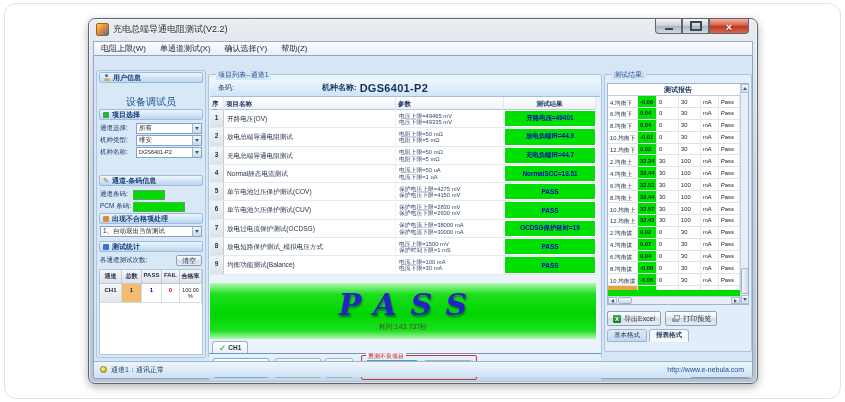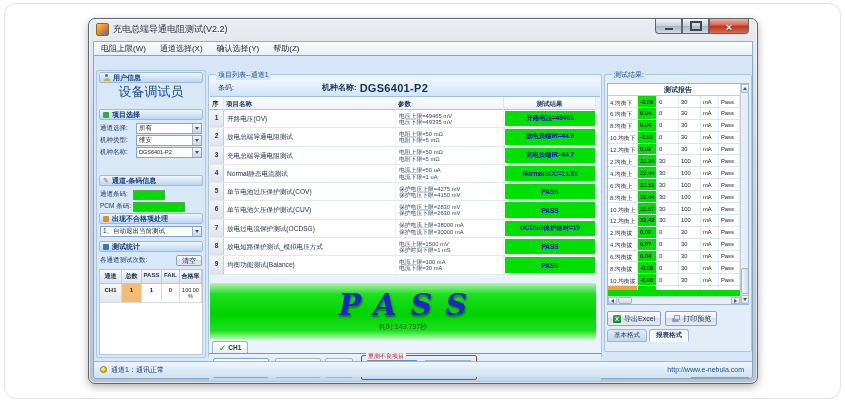--- a/index.html
+++ b/index.html
@@ -43,21 +43,21 @@
   .gbtn { background:linear-gradient(180deg,#fdfdfe,#e9edf2 45%,#d6dde6 50%,#e6ebf1); border:1px solid #8ca2bc; border-radius:2px;
           font-size:7px; color:#23324a; display:flex; align-items:center; justify-content:center; cursor:default; }
   .green-field { background:#00dc00; border:1px solid #57a857; }
 
   
   .left-panel { position:absolute; left:2px; top:14px; width:110px; bottom:20px; background:#d9e8f7; border:1px solid #aec8e2; border-radius:2px; }
   .user-strip { top:1px; }
   .person-icon { width:7px; height:7px; position:relative; }
   .person-icon::before { content:""; position:absolute; left:2px; top:0; width:3px; height:3px; border-radius:50%; background:#2f6fbd; }
   .person-icon::after { content:""; position:absolute; left:0.5px; top:3.5px; width:6px; height:3.5px; border-radius:3px 3px 0 0; background:#e7a93a; }
-  .user-name { position:absolute; left:0; right:0; top:12px; text-align:center; font-size:13px; color:#1c4d8f; }
+  .user-name { position:absolute; left:0; right:0; top:24px; text-align:center; font-size:10px; color:#1c4d8f; }
   .sel-strip { top:38px; }
   .field-row { position:absolute; left:3px; right:3px; height:12px; display:flex; align-items:center; }
   .field-row .lbl { width:36px; font-size:6.5px; color:#1d3a66; }
   .field-row .combo { position:relative; flex:1; }
   .confirm-btn { position:absolute; left:3px; right:3px; top:86px; height:14px; gap:3px;
                  background:linear-gradient(180deg,#eff6fe,#cfe3f8); border:1px solid #86aed8; border-radius:2px;
                  display:flex; align-items:center; justify-content:center; }
   .confirm-btn .txt { font-size:8px; font-weight:bold; color:#1b52a8; }
   .check-icon::before { content:"✓"; color:#18a018; font-weight:bold; font-size:9px; }
   .bar-strip { top:104px; }
@@ -198,21 +198,21 @@
             <span class="glyph-max"></span>
           </div>
         <div class="wbtn close">
             <span class="glyph-close"></span>
           </div>
       </div>
     </div>
 
     <div class="menubar">
       <span class="menu-item">电阻上限(W)</span>
-      <span class="menu-item">通道选择(X)</span>
+      <span class="menu-item">单通道测试(X)</span>
       <span class="menu-item">确认选择(Y)</span>
       <span class="menu-item">帮助(Z)</span>
     </div>
 
     <div class="win-body">
 
       <div class="left-panel">
         <div class="strip user-strip">
           <span class="person-icon"></span>
           <span>用户信息</span>

